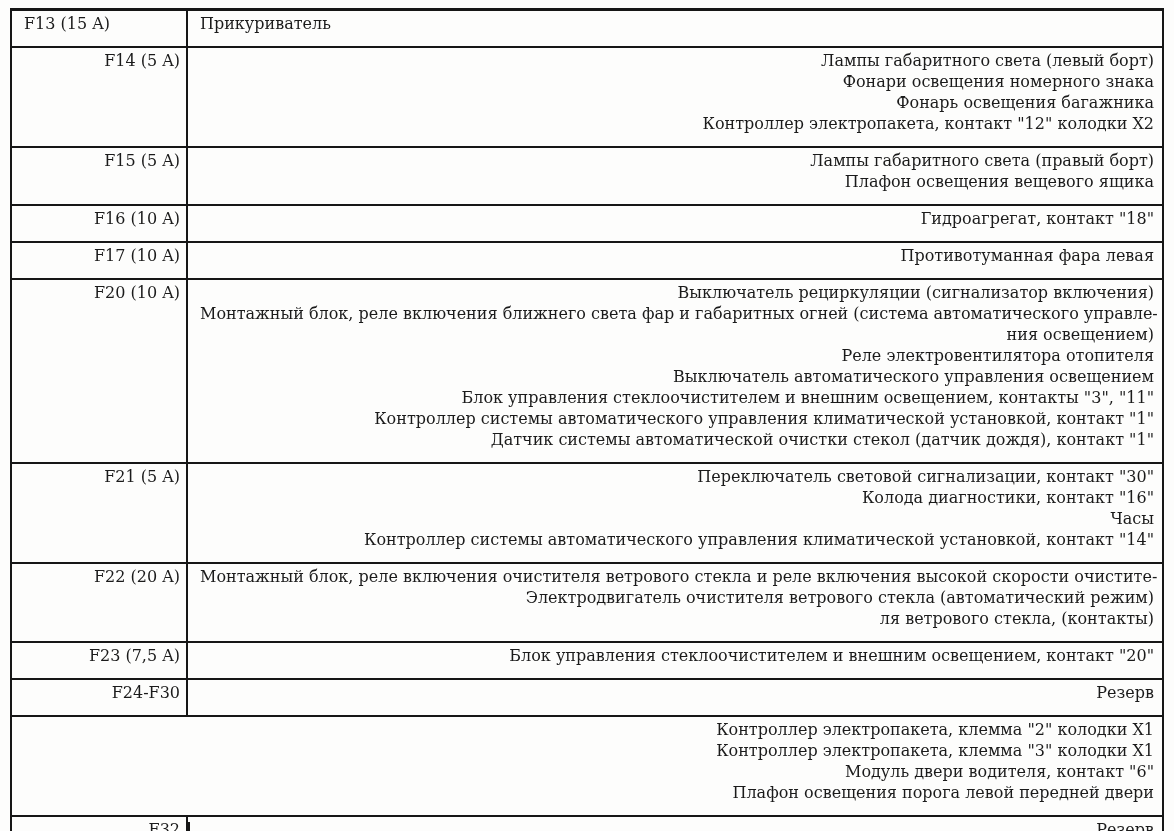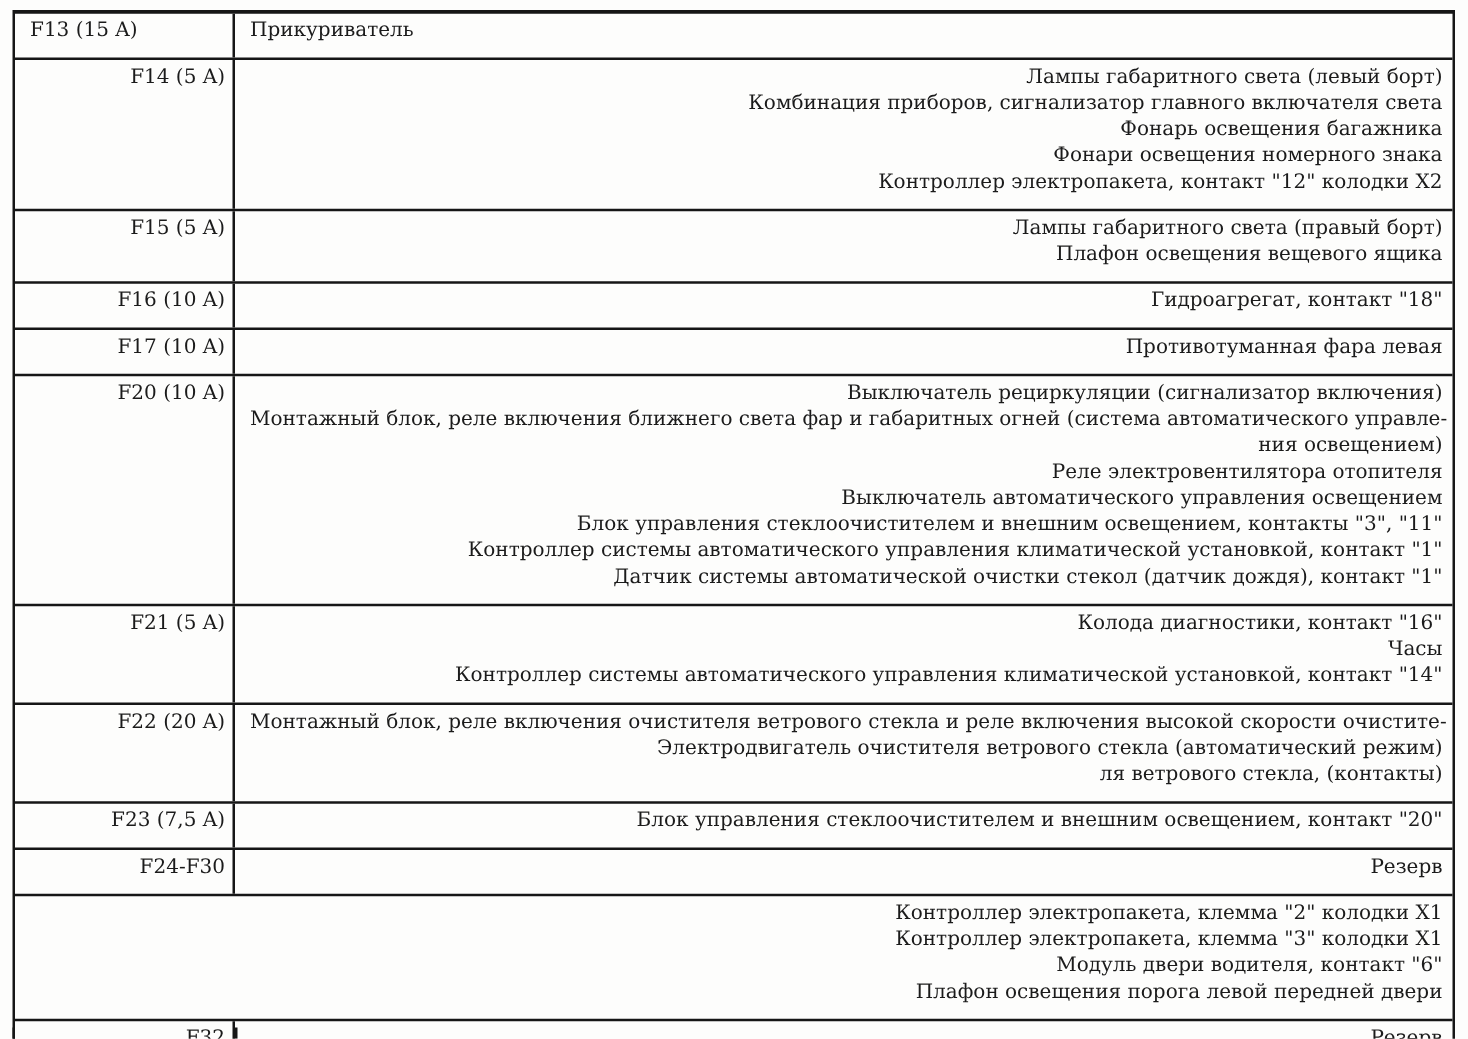--- a/index.html
+++ b/index.html
@@ -81,23 +81,22 @@
       <div class="cell-fuse"><span>F13 (15 A)</span></div>
       <div class="cell-desc">
         <div class="line">Прикуриватель</div>
       </div>
     </div>
 
     <div class="row">
       <div class="cell-fuse"><span>F14 (5 A)</span></div>
       <div class="cell-desc">
         <div class="line">Лампы габаритного света (левый борт)</div>
-        <div class="line">Комбинация приборов, сигнализатор главного включателя света</div>
+        <div class="line">Фонари освещения номерного знака</div>
         <div class="line">Фонарь освещения багажника</div>
-        <div class="line">Фонари освещения номерного знака</div>
         <div class="line">Контроллер электропакета, контакт "12" колодки Х2</div>
       </div>
     </div>
 
     <div class="row">
       <div class="cell-fuse"><span>F15 (5 A)</span></div>
       <div class="cell-desc">
         <div class="line">Лампы габаритного света (правый борт)</div>
         <div class="line">Плафон освещения вещевого ящика</div>
       </div>
@@ -129,20 +128,21 @@
         <div class="line">Выключатель автоматического управления освещением</div>
         <div class="line">Блок управления стеклоочистителем и внешним освещением, контакты "3", "11"</div>
         <div class="line">Контроллер системы автоматического управления климатической установкой, контакт "1"</div>
         <div class="line">Датчик системы автоматической очистки стекол (датчик дождя), контакт "1"</div>
       </div>
     </div>
 
     <div class="row">
       <div class="cell-fuse"><span>F21 (5 A)</span></div>
       <div class="cell-desc">
+        <div class="line">Переключатель световой сигнализации, контакт "30"</div>
         <div class="line">Колода диагностики, контакт "16"</div>
         <div class="line">Часы</div>
         <div class="line">Контроллер системы автоматического управления климатической установкой, контакт "14"</div>
       </div>
     </div>
 
     <div class="row">
       <div class="cell-fuse"><span>F22 (20 A)</span></div>
       <div class="cell-desc">
         <div class="line">Монтажный блок, реле включения очистителя ветрового стекла и реле включения высокой скорости очистите-</div>

